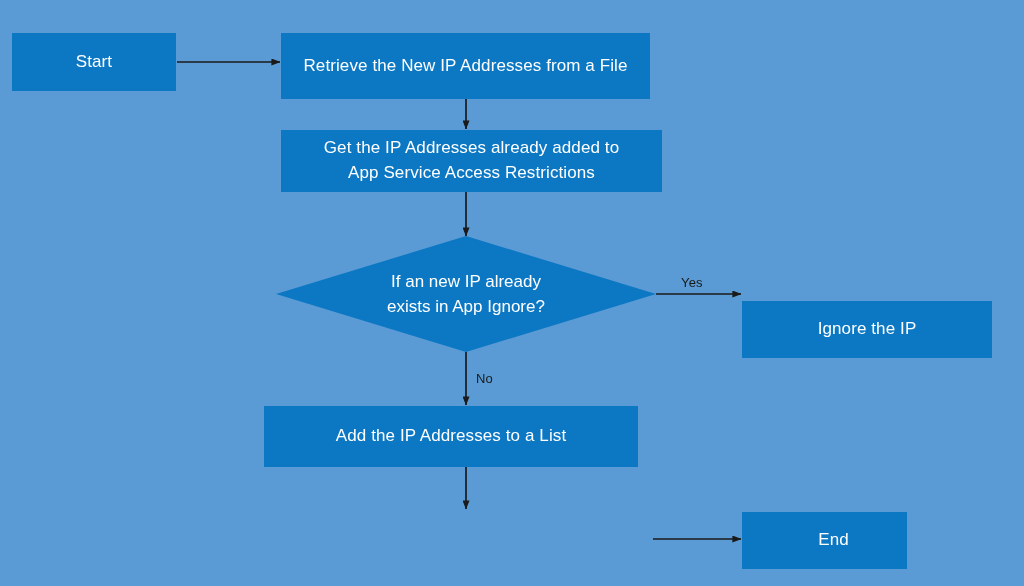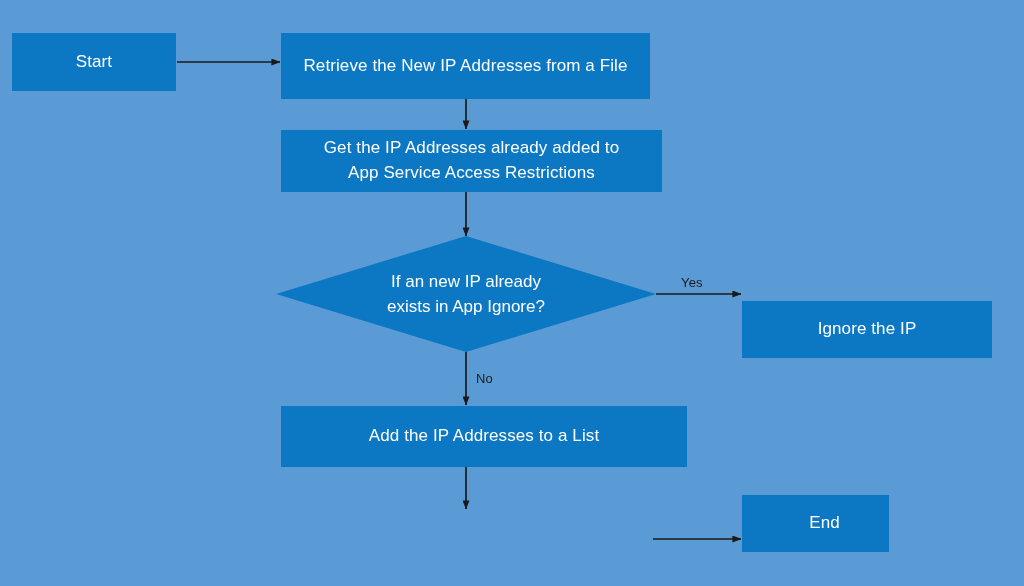--- a/index.html
+++ b/index.html
@@ -120,22 +120,22 @@
   </div>
 
   <div class="decision" style="left:276px; top:236px; width:380px; height:116px;">
     <span class="dtext">If an new IP already exists in App Ignore?</span>
   </div>
 
   <div class="node" style="left:742px; top:265px; width:250px; height:57px;margin-top:36px;">
     <span>Ignore the IP</span>
   </div>
 
-  <div class="node" style="left:281px; top:406px; width:406px; height:61px;">
+  <div class="node" style="left:264px; top:406px; width:374px; height:61px;">
     <span>Add the IP Addresses to a List</span>
   </div>
 
 
-  <div class="node" style="left:742px; top:495px; width:147px; height:57px;padding-left:28px;">
+  <div class="node" style="left:742px; top:512px; width:165px; height:57px;padding-left:28px;">
     <span>End</span>
   </div>
 
 </div>
 
 </body></html>

